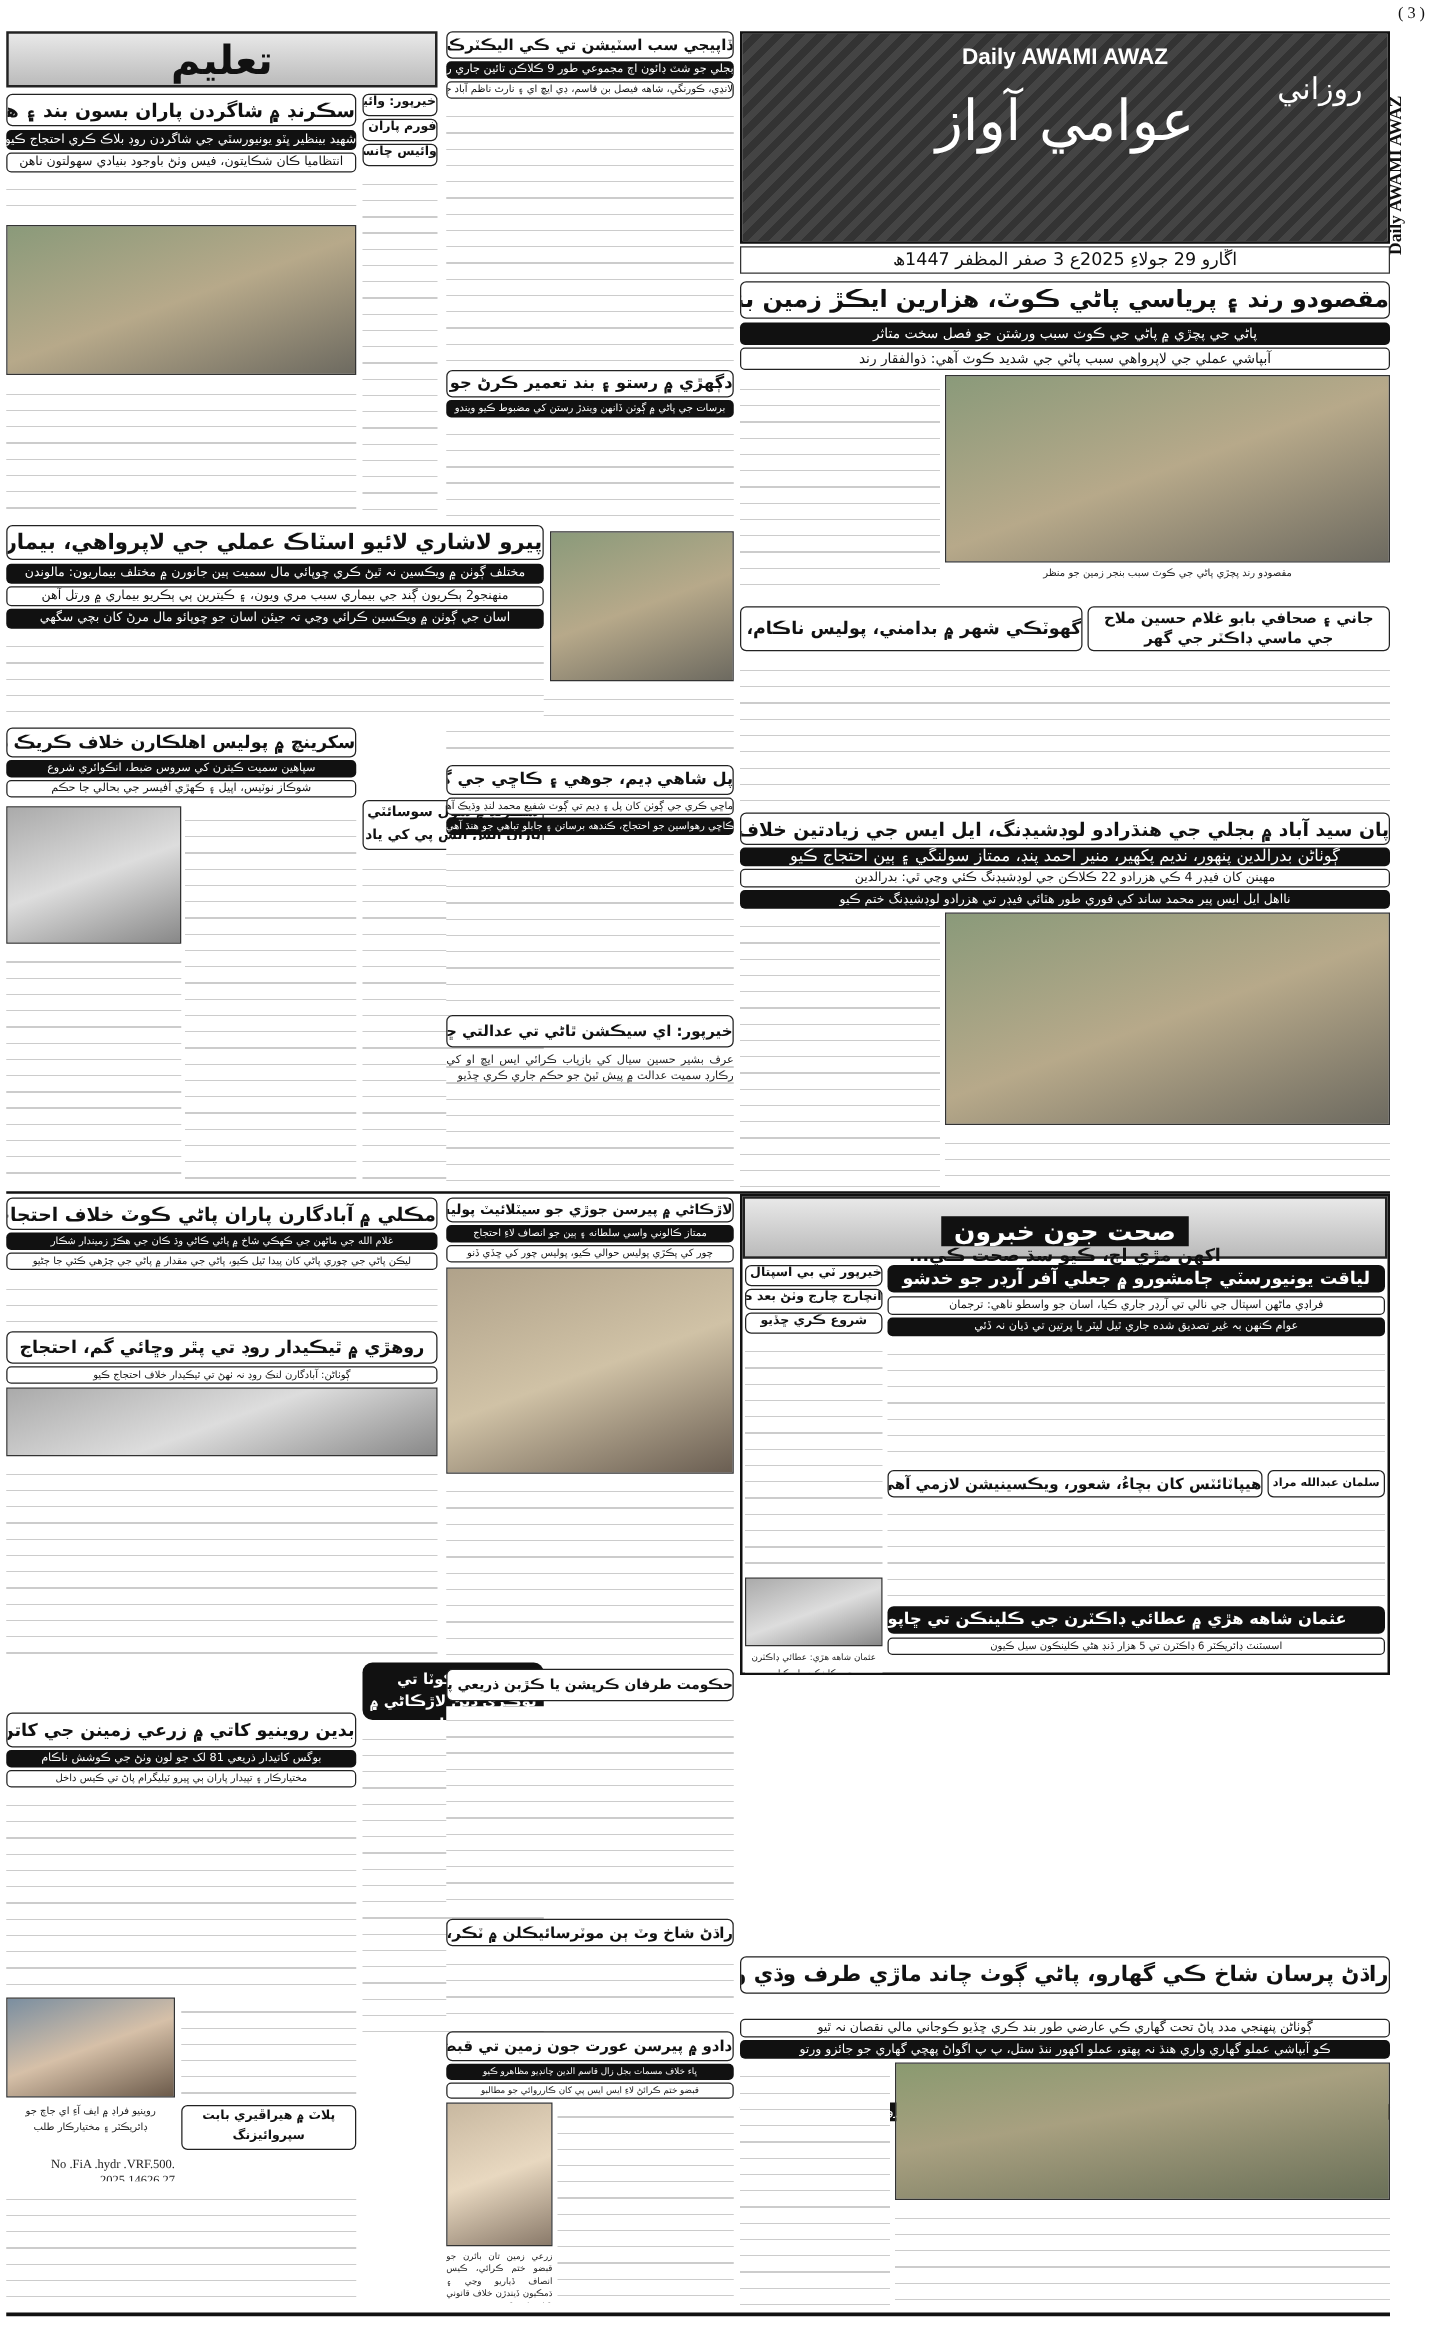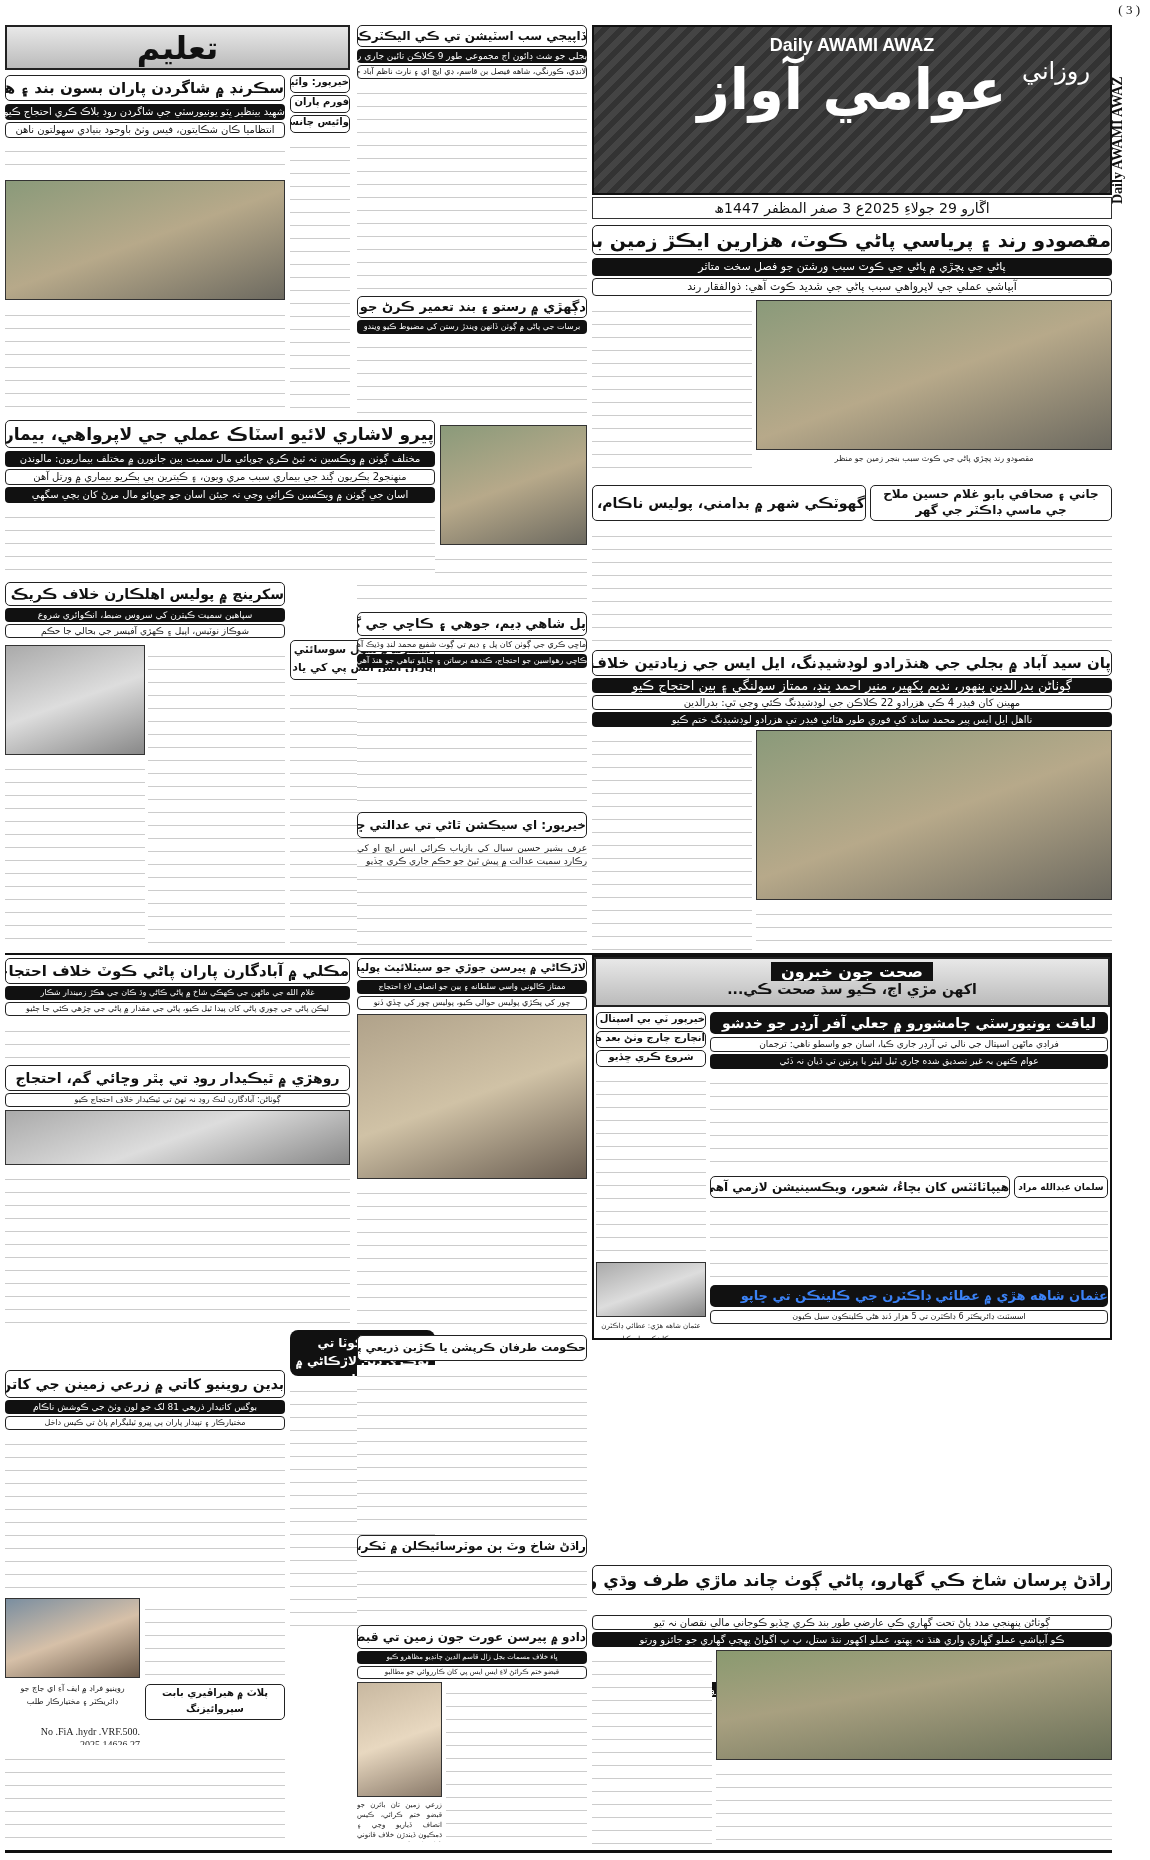--- a/index.html
+++ b/index.html
@@ -2,21 +2,21 @@
 <html><head>
 <meta charset="utf-8">
 <style>
 *{box-sizing:border-box;margin:0;padding:0}
 body{width:1150px;height:1860px;background:#fff;font-family:"DejaVu Sans",sans-serif;color:#111;position:relative;overflow:hidden}
 .abs{position:absolute}
 .page-no{top:2px;right:10px;font-family:"Liberation Serif",serif;font-size:13px}
 .side{top:40px;right:0;width:40px;height:200px;writing-mode:vertical-rl;transform:rotate(180deg);font-family:"Liberation Serif",serif;font-weight:bold;font-size:14px;text-align:center}
 .masthead{left:592px;top:25px;width:520px;height:170px;background:repeating-linear-gradient(135deg,#444 0 6px,#333 6px 12px);border:2px solid #111;color:#fff;text-align:center}
 .mh-en{font-family:"Liberation Sans",sans-serif;font-weight:bold;font-size:18px;margin-top:8px}
-.mh-ur{font-size:56px;font-weight:bold;line-height:1;direction:rtl;margin-top:6px}
+.mh-ur{font-size:45px;font-weight:normal;line-height:1;direction:rtl;margin-top:18px}
 .mh-roz{position:absolute;right:20px;top:30px;font-size:24px;font-weight:normal}
 .dateline{left:592px;top:197px;width:520px;height:22px;border:1px solid #333;direction:rtl;text-align:center;font-size:14px;line-height:20px}
 .box{border:1.5px solid #222;border-radius:5px;direction:rtl;text-align:center;overflow:hidden;white-space:nowrap}
 .hd{font-weight:bold;font-size:20px;background:#fff}
 .sub-b{background:#111;color:#fff;font-size:11px;border-radius:4px;direction:rtl;text-align:center;white-space:nowrap;overflow:hidden}
 .sub-w{background:#fff;font-size:11px;border:1px solid #222;border-radius:4px;direction:rtl;text-align:center;white-space:nowrap;overflow:hidden}
 .body{font-size:9px;line-height:13px;direction:rtl;text-align:justify;color:#222;overflow:hidden;background:repeating-linear-gradient(#fff 0 11px,#ccc 11px 12px,#fff 12px 13px)}
 .img{background:linear-gradient(160deg,#8a9a7a,#b7a98a 50%,#6d6a60);border:1px solid #333}
 .img.gray{background:linear-gradient(160deg,#aaa,#ddd 50%,#888)}
 .rule{background:#111}
@@ -114,35 +114,35 @@
 <div class="abs img" style="left:357px;top:1014px;width:230px;height:165px;background:linear-gradient(160deg,#b0a28a,#d0c2a6 50%,#6a5e52)"></div>
 <div class="abs body" style="left:357px;top:1182px;width:230px;height:145px"></div>
 
 <div class="abs box hd" style="left:5px;top:1065px;width:345px;height:26px;font-size:14px;line-height:24px">روهڙي ۾ ٿيڪيدار روڊ تي پٿر وڇائي گم، احتجاج</div>
 <div class="abs sub-w" style="left:5px;top:1093px;width:345px;height:14px;font-size:8px;line-height:12px">ڳوٺاڻن: آبادگارن لنڪ روڊ نہ ٺهڻ تي ٿيڪيدار خلاف احتجاج ڪيو</div>
 <div class="abs img gray" style="left:5px;top:1110px;width:345px;height:55px"></div>
 <div class="abs body" style="left:5px;top:1168px;width:345px;height:160px"></div>
 
 <div class="abs" style="left:592px;top:955px;width:520px;height:385px;border:2px solid #111"></div>
 <div class="abs banner" style="left:594px;top:957px;width:516px;height:50px">
-  <div style="font-size:16px;display:inline-block;background:#111;color:#fff;padding:0 10px;margin-top:3px">صحت جون خبرون</div>
+  <div style="font-size:20px;display:inline-block;background:#111;color:#fff;padding:0 10px;margin-top:14px">صحت جون خبرون</div>
   <div style="font-size:14px">اکهن مڙي اڄ، ڪيو سڌ صحت ڪي...</div>
 </div>
 <div class="abs box" style="left:596px;top:1012px;width:110px;height:17px;font-size:10px;font-weight:bold">خيرپور ٽي بي اسپتال جي</div>
 <div class="abs box" style="left:596px;top:1031px;width:110px;height:17px;font-size:10px;font-weight:bold">انچارج چارج وٺڻ بعد ڪم</div>
 <div class="abs box" style="left:596px;top:1050px;width:110px;height:17px;font-size:10px;font-weight:bold">شروع ڪري ڇڏيو</div>
 <div class="abs body" style="left:596px;top:1070px;width:110px;height:190px"></div>
 <div class="abs" style="left:710px;top:1012px;width:398px;height:22px;background:#111;color:#fff;border-radius:5px;direction:rtl;text-align:center;font-size:14px;font-weight:bold;line-height:22px;white-space:nowrap;overflow:hidden">لياقت يونيورسٽي ڄامشورو ۾ جعلي آفر آرڊر جو خدشو</div>
 <div class="abs sub-w" style="left:710px;top:1037px;width:398px;height:15px;font-size:9px;line-height:13px">فراڊي ماڻهن اسپتال جي نالي تي آرڊر جاري ڪيا، اسان جو واسطو ناهي: ترجمان</div>
 <div class="abs sub-b" style="left:710px;top:1054px;width:398px;height:15px;font-size:9px;line-height:15px">عوام ڪنهن بہ غير تصديق شده جاري ٿيل ليٽر يا پرتين تي ڌيان نہ ڏئي</div>
 <div class="abs body" style="left:710px;top:1072px;width:398px;height:100px"></div>
 <div class="abs box hd" style="left:710px;top:1176px;width:300px;height:22px;font-size:12px;line-height:20px">هيپاٽائٽس کان بچاءُ، شعور، ويڪسينيشن لازمي آهي</div>
 <div class="abs box" style="left:1014px;top:1176px;width:94px;height:22px;font-size:9px;line-height:20px;font-weight:bold">سلمان عبدالله مراد</div>
 <div class="abs body" style="left:710px;top:1200px;width:398px;height:80px"></div>
-<div class="abs" style="left:710px;top:1285px;width:398px;height:22px;background:#111;color:#3b82f6;border-radius:5px;direction:rtl;text-align:right;font-size:13px;font-weight:bold;line-height:22px;white-space:nowrap;overflow:hidden">عثمان شاهه هڙي ۾ عطائي ڊاڪٽرن جي ڪلينڪن تي ڇاپو</div>
+<div class="abs" style="left:710px;top:1285px;width:398px;height:22px;background:#111;color:#ffffff;border-radius:5px;direction:rtl;text-align:left;font-size:13px;font-weight:bold;line-height:22px;white-space:nowrap;overflow:hidden">عثمان شاهه هڙي ۾ عطائي ڊاڪٽرن جي ڪلينڪن تي ڇاپو</div>
 <div class="abs sub-w" style="left:710px;top:1310px;width:398px;height:14px;font-size:8px;line-height:12px">اسسٽنٽ ڊائريڪٽر 6 ڊاڪٽرن تي 5 هزار ڏنڊ هڻي ڪلينڪون سيل ڪيون</div>
 <div class="abs img gray" style="left:596px;top:1262px;width:110px;height:55px"></div>
 <div class="abs body" style="left:596px;top:1320px;width:110px;height:18px;font-size:7px;text-align:center;background:#fff">عثمان شاهه هڙي: عطائي ڊاڪٽرن جي ڪلينڪ سيل ڪيل</div>
 
 <div class="abs" style="left:290px;top:1330px;width:145px;height:46px;background:#111;color:#fff;border-radius:8px;direction:rtl;text-align:center;font-size:12px;font-weight:bold;padding:4px;line-height:18px">معذور ڪوٽا تي نوڪري ڏيڻ لاڙڪاڻي ۾ احتجاج</div>
 <div class="abs body" style="left:290px;top:1380px;width:145px;height:250px"></div>
 
 <div class="abs box hd" style="left:5px;top:1370px;width:280px;height:28px;font-size:14px;line-height:26px">بدين روينيو کاتي ۾ زرعي زمينن جي کاتن ۾ فراڊ جو انڪشاف</div>
 <div class="abs sub-b" style="left:5px;top:1400px;width:280px;height:14px;font-size:9px;line-height:14px">بوگس کاتيدار ذريعي 81 لک جو لون وٺڻ جي ڪوشش ناڪام</div>
 <div class="abs sub-w" style="left:5px;top:1416px;width:280px;height:14px;font-size:8px;line-height:12px">مختيارڪار ۽ تپيدار پاران ٻي ڀيرو ٽيليگرام پاڻ تي ڪيس داخل</div>

